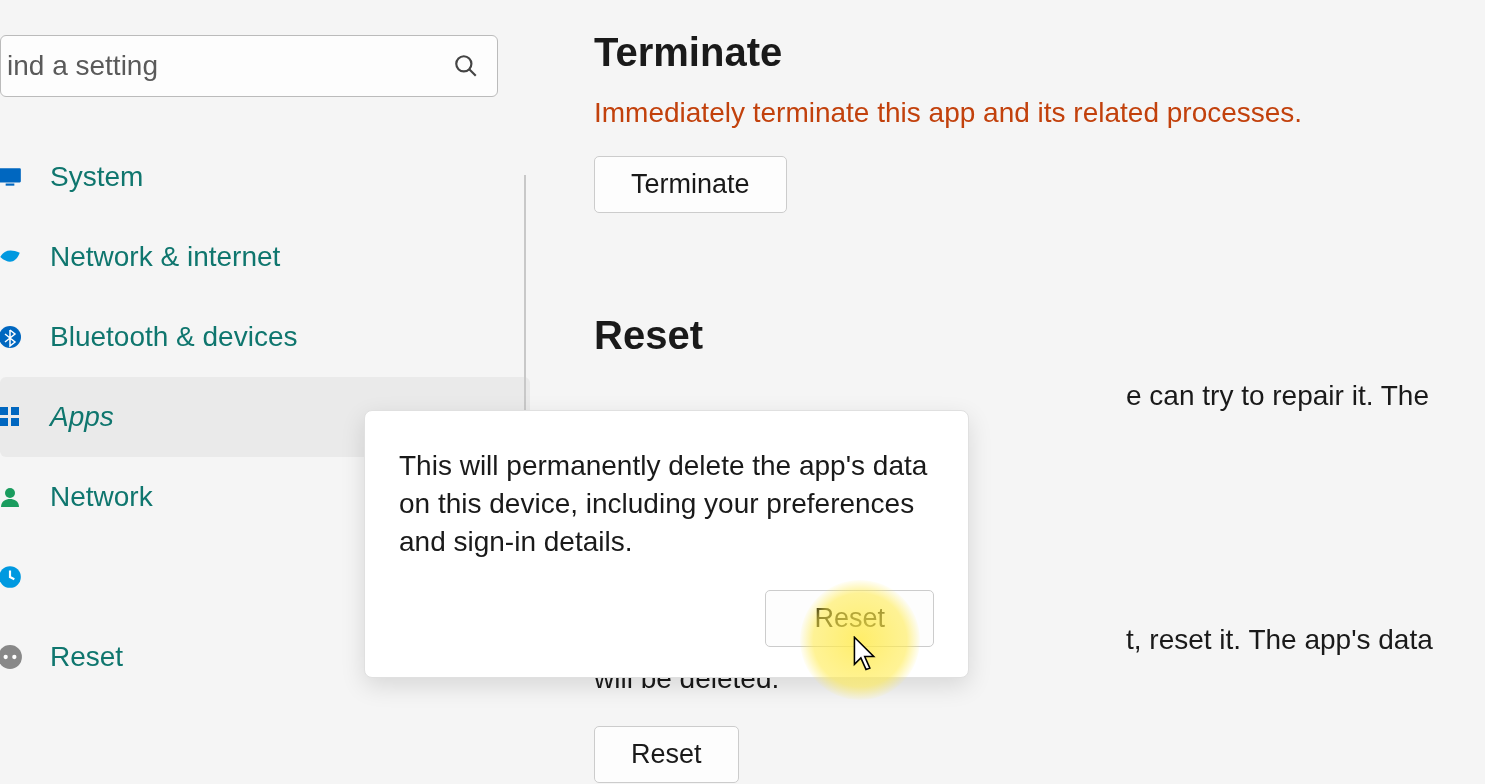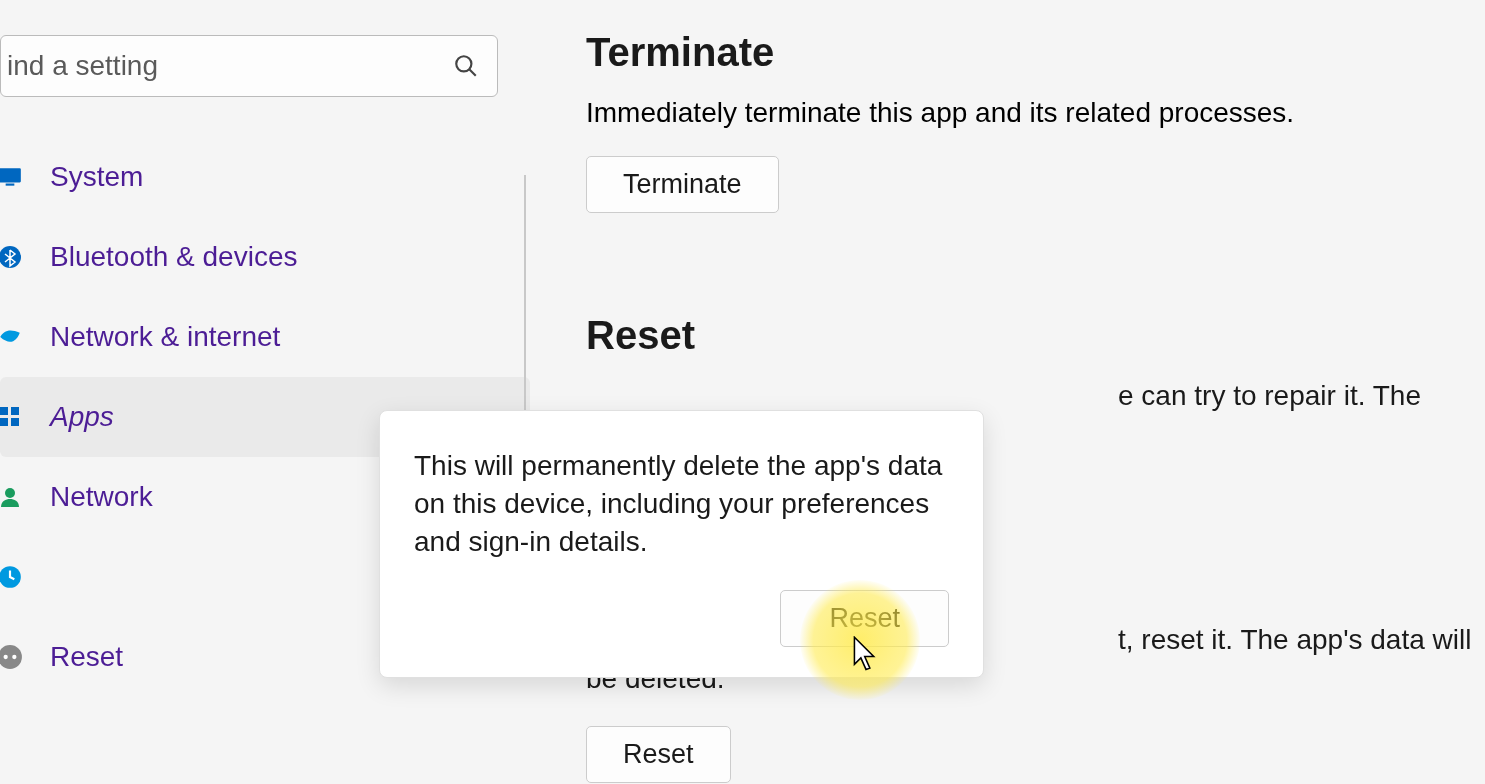--- a/index.html
+++ b/index.html
@@ -13,20 +13,21 @@
       width: 1485px;
       height: 784px;
       overflow: hidden;
       position: relative;
       color: #1a1a1a;
     }
     .container {
       display: flex;
       width: 100%;
       height: 100%;
+      gap: 8px;
     }
     .sidebar {
       width: 530px;
       padding-top: 35px;
       position: relative;
     }
     .search-box {
       margin-left: 0;
       margin-bottom: 40px;
       width: 498px;
@@ -58,21 +59,21 @@
     }
     .nav-list {
       list-style: none;
     }
     .nav-item {
       display: flex;
       align-items: center;
       height: 80px;
       padding-left: 0;
       font-size: 28px;
-      color: #4c1d95;
+      color: #0f766e;
       cursor: pointer;
       gap: 26px;
     }
     .nav-item.selected {
       background: #eaeaea;
       border-radius: 6px;
       font-style: italic;
     }
     .nav-icon {
       width: 28px;
@@ -97,21 +98,21 @@
       position: relative;
     }
     .section-title {
       font-size: 40px;
       font-weight: 600;
       margin-bottom: 18px;
       color: #1a1a1a;
     }
     .section-desc {
       font-size: 28px;
-      color: #000000;
+      color: #c2410c;
       margin-bottom: 24px;
       line-height: 1.4;
     }
     .btn {
       display: inline-block;
       background: #fdfdfd;
       border: 1px solid #ccc;
       border-radius: 5px;
       padding: 12px 36px;
       font-size: 27px;
@@ -128,21 +129,21 @@
       line-height: 1.4;
     }
     .reset-desc2 {
       margin-top: 165px;
       font-size: 28px;
       line-height: 1.4;
       margin-bottom: 28px;
     }
     .flyout {
       position: absolute;
-      left: 379px;
+      left: 364px;
       top: 410px;
       width: 605px;
       background: #ffffff;
       border: 1px solid #e0e0e0;
       border-radius: 8px;
       box-shadow: 0 8px 24px rgba(0,0,0,0.12);
       padding: 36px 34px 30px 34px;
       z-index: 10;
     }
     .flyout-text {
@@ -204,34 +205,34 @@
         <span class="nav-icon">
           <svg viewBox="0 0 24 24" width="26" height="26">
             <rect x="2" y="4" width="20" height="13" rx="1" fill="#0067c0"></rect>
             <rect x="8" y="18" width="8" height="2" fill="#0067c0"></rect>
           </svg>
         </span>
         <span>System</span>
       </li>
       <li class="nav-item">
         <span class="nav-icon">
+          <svg viewBox="0 0 24 24" width="26" height="26">
+            <path d="M3 12 C6 6 12 4 21 8 C18 16 12 20 3 12 Z" fill="#0099e0"></path>
+          </svg>
+        </span>
+        <span>Network &amp; internet</span>
+      </li>
+      <li class="nav-item">
+        <span class="nav-icon">
           <svg viewBox="0 0 24 24" width="24" height="24">
             <circle cx="12" cy="12" r="11" fill="#0067c0"></circle>
             <path d="M12 5 L17 9 L12 13 L17 17 L12 21 V5 M7 9 L12 13 M7 17 L12 13" stroke="white" stroke-width="1.5" fill="none"></path>
           </svg>
         </span>
         <span>Bluetooth &amp; devices</span>
-      </li>
-      <li class="nav-item">
-        <span class="nav-icon">
-          <svg viewBox="0 0 24 24" width="26" height="26">
-            <path d="M3 12 C6 6 12 4 21 8 C18 16 12 20 3 12 Z" fill="#0099e0"></path>
-          </svg>
-        </span>
-        <span>Network &amp; internet</span>
       </li>
       <li class="nav-item selected">
         <span class="nav-icon">
           <svg viewBox="0 0 24 24" width="24" height="24">
             <rect x="2" y="2" width="8" height="8" fill="#0067c0"></rect>
             <rect x="13" y="2" width="8" height="8" fill="#0067c0"></rect>
             <rect x="2" y="13" width="8" height="8" fill="#0067c0"></rect>
             <rect x="13" y="13" width="8" height="8" fill="#0067c0"></rect>
           </svg>
         </span>

